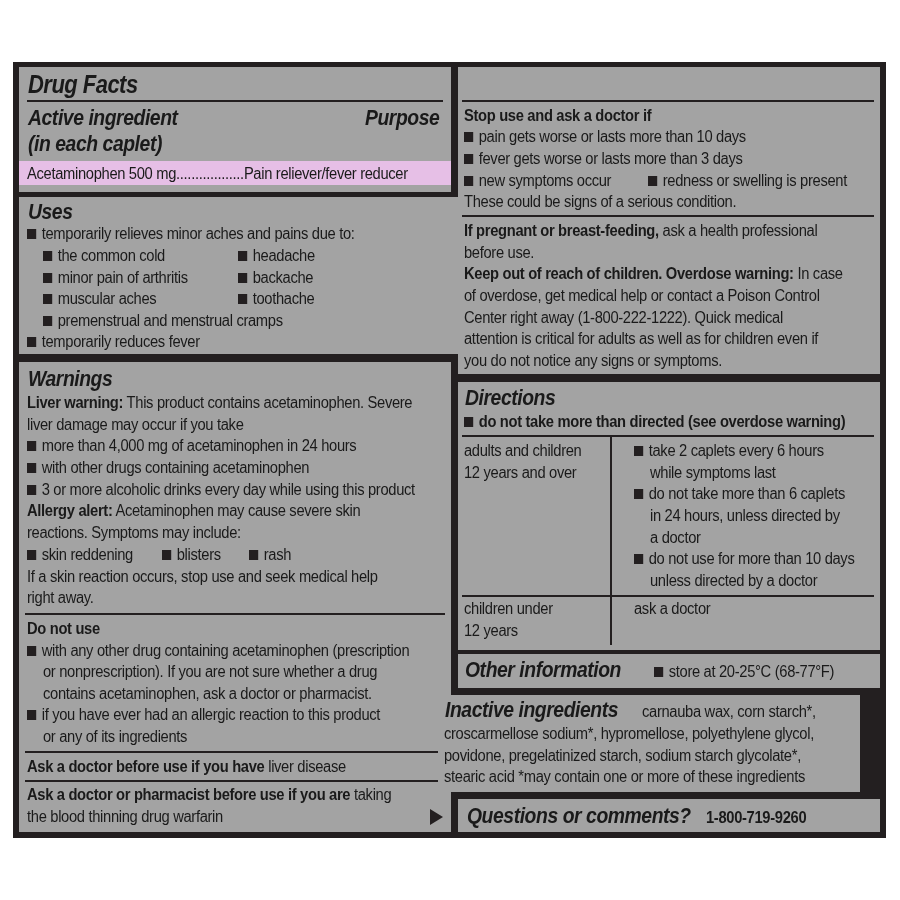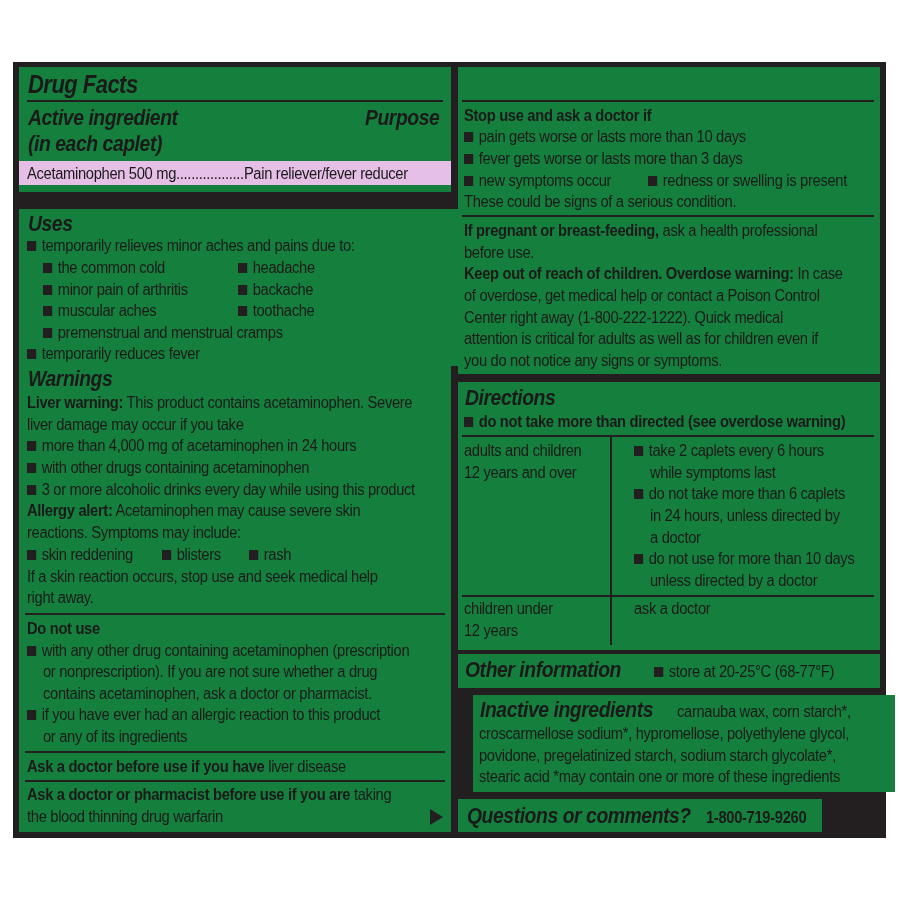--- a/index.html
+++ b/index.html
@@ -1,19 +1,19 @@
 <!DOCTYPE html>
 <html><head>
 <meta charset="utf-8">
 <style>
   html, body { margin:0; padding:0; background:#ffffff; }
   body { width:900px; height:900px; position:relative; overflow:hidden;
          font-family:"Liberation Sans", "DejaVu Sans", sans-serif; color:#1a1a1a; }
   .frame { position:absolute; left:13px; top:62px; width:873px; height:776px; background:#231f20; }
-  .panel { position:absolute; background:#15803d; box-sizing:border-box; overflow:hidden; }
+  .panel { position:absolute; background:#a3a3a3; box-sizing:border-box; overflow:hidden; }
   .txt { font-size:16px; line-height:21.7px; letter-spacing:-0.35px; transform:scaleX(0.92); transform-origin:left top; white-space:nowrap; }
   .h-big { font-weight:bold; font-style:italic; font-size:25px; letter-spacing:-0.6px; line-height:28px; transform:scaleX(0.88); transform-origin:left top; white-space:nowrap; }
   .h-sub { font-weight:bold; font-style:italic; font-size:22px; letter-spacing:-0.5px; line-height:26px; transform:scaleX(0.88); transform-origin:left top; white-space:nowrap; }
   .b { font-weight:bold; }
   .sq { display:inline-block; width:10px; height:10px; background:#231f20; margin-right:6px; vertical-align:0px; }
   .rule { position:absolute; height:2px; background:#231f20; }
   .abs { position:absolute; }
   .pink { position:absolute; background:#e6bfe6; }
   .tri { position:absolute; width:0; height:0; border-top:8px solid transparent; border-bottom:8px solid transparent; border-left:13px solid #231f20; }
 </style>
@@ -27,21 +27,21 @@
   <div class="rule" style="left:8px; top:33px; width:416px;"></div>
   <div class="abs h-sub" style="left:9px; top:38px;">Active ingredient</div>
   <div class="abs h-sub" style="left:9px; top:64px;">(in each caplet)</div>
   <div class="abs h-sub" style="left:346px; top:38px;">Purpose</div>
   <div class="pink" style="left:0; top:94px; width:432px; height:24px;"></div>
   <div class="abs txt" style="left:8px; top:96px;">
     <span>Acetaminophen 500 mg</span><span>..................</span><span>Pain reliever/fever reducer</span>
   </div>
 </div>
 
-<div class="panel" style="left:19px; top:197px; width:502px; height:157px;margin-top:12px;">
+<div class="panel" style="left:19px; top:197px; width:502px; height:157px;">
   <div class="abs h-sub" style="left:9px; top:2px;">Uses</div>
   <div class="abs txt" style="left:8px; top:26px;"><span class="sq"></span><span>temporarily relieves minor aches and pains due to:</span></div>
   <div class="abs txt" style="left:24px; top:48px;"><span class="sq"></span><span>the common cold</span></div>
   <div class="abs txt" style="left:219px; top:48px;"><span class="sq"></span><span>headache</span></div>
   <div class="abs txt" style="left:24px; top:70px;"><span class="sq"></span><span>minor pain of arthritis</span></div>
   <div class="abs txt" style="left:219px; top:70px;"><span class="sq"></span><span>backache</span></div>
   <div class="abs txt" style="left:24px; top:91px;"><span class="sq"></span><span>muscular aches</span></div>
   <div class="abs txt" style="left:219px; top:91px;"><span class="sq"></span><span>toothache</span></div>
   <div class="abs txt" style="left:24px; top:113px;"><span class="sq"></span><span>premenstrual and menstrual cramps</span></div>
   <div class="abs txt" style="left:8px; top:134px;"><span class="sq"></span><span>temporarily reduces fever</span></div>
@@ -116,26 +116,26 @@
   <div class="abs txt" style="left:6px; top:216px;">children under</div>
   <div class="abs txt" style="left:6px; top:238px;">12 years</div>
   <div class="abs txt" style="left:176px; top:216px;">ask a doctor</div>
 </div>
 
 <div class="panel" style="left:458px; top:654px; width:422px; height:34px;">
   <div class="abs h-sub" style="left:7px; top:3px;">Other information</div>
   <div class="abs txt" style="left:196px; top:7px;"><span class="sq"></span><span>store at 20-25°C (68-77°F)</span></div>
 </div>
 
-<div class="panel" style="left:473px; top:695px; width:422px; height:97px;">
+<div class="panel" style="left:438px; top:695px; width:422px; height:97px;">
   <div class="abs" style="left:7px; top:2px; white-space:nowrap;">
     <span class="h-sub" style="display:inline-block;">Inactive ingredients</span>
   </div>
   <div class="abs txt" style="left:204px; top:6px;">carnauba wax, corn starch*,</div>
   <div class="abs txt" style="left:6px; top:28px;">croscarmellose sodium*, hypromellose, polyethylene glycol,</div>
   <div class="abs txt" style="left:6px; top:50px;">povidone, pregelatinized starch, sodium starch glycolate*,</div>
   <div class="abs txt" style="left:6px; top:71px;">stearic acid  *may contain one or more of these ingredients</div>
 </div>
 
-<div class="panel" style="left:458px; top:799px; width:364px; height:33px;">
+<div class="panel" style="left:458px; top:799px; width:422px; height:33px;">
   <div class="abs h-sub" style="left:9px; top:4px;">Questions or comments?</div>
   <div class="abs txt b" style="left:248px; top:8px; font-weight:bold;">1-800-719-9260</div>
 </div>
 
 </body></html>

